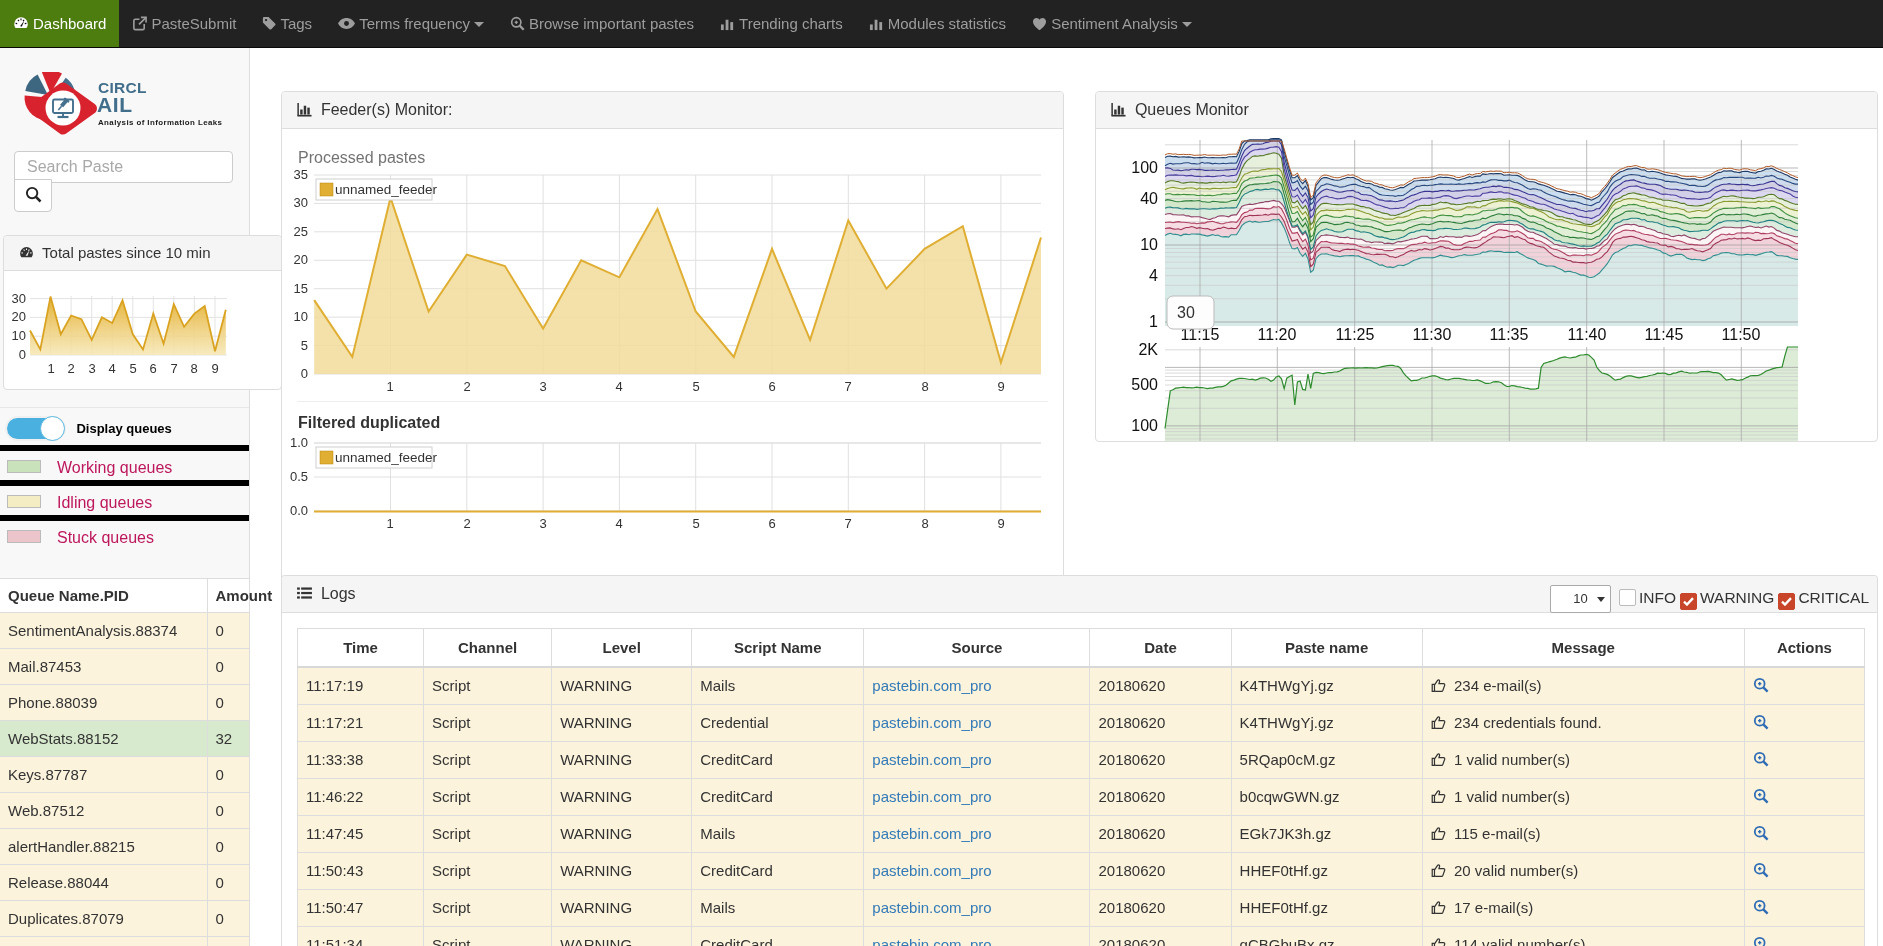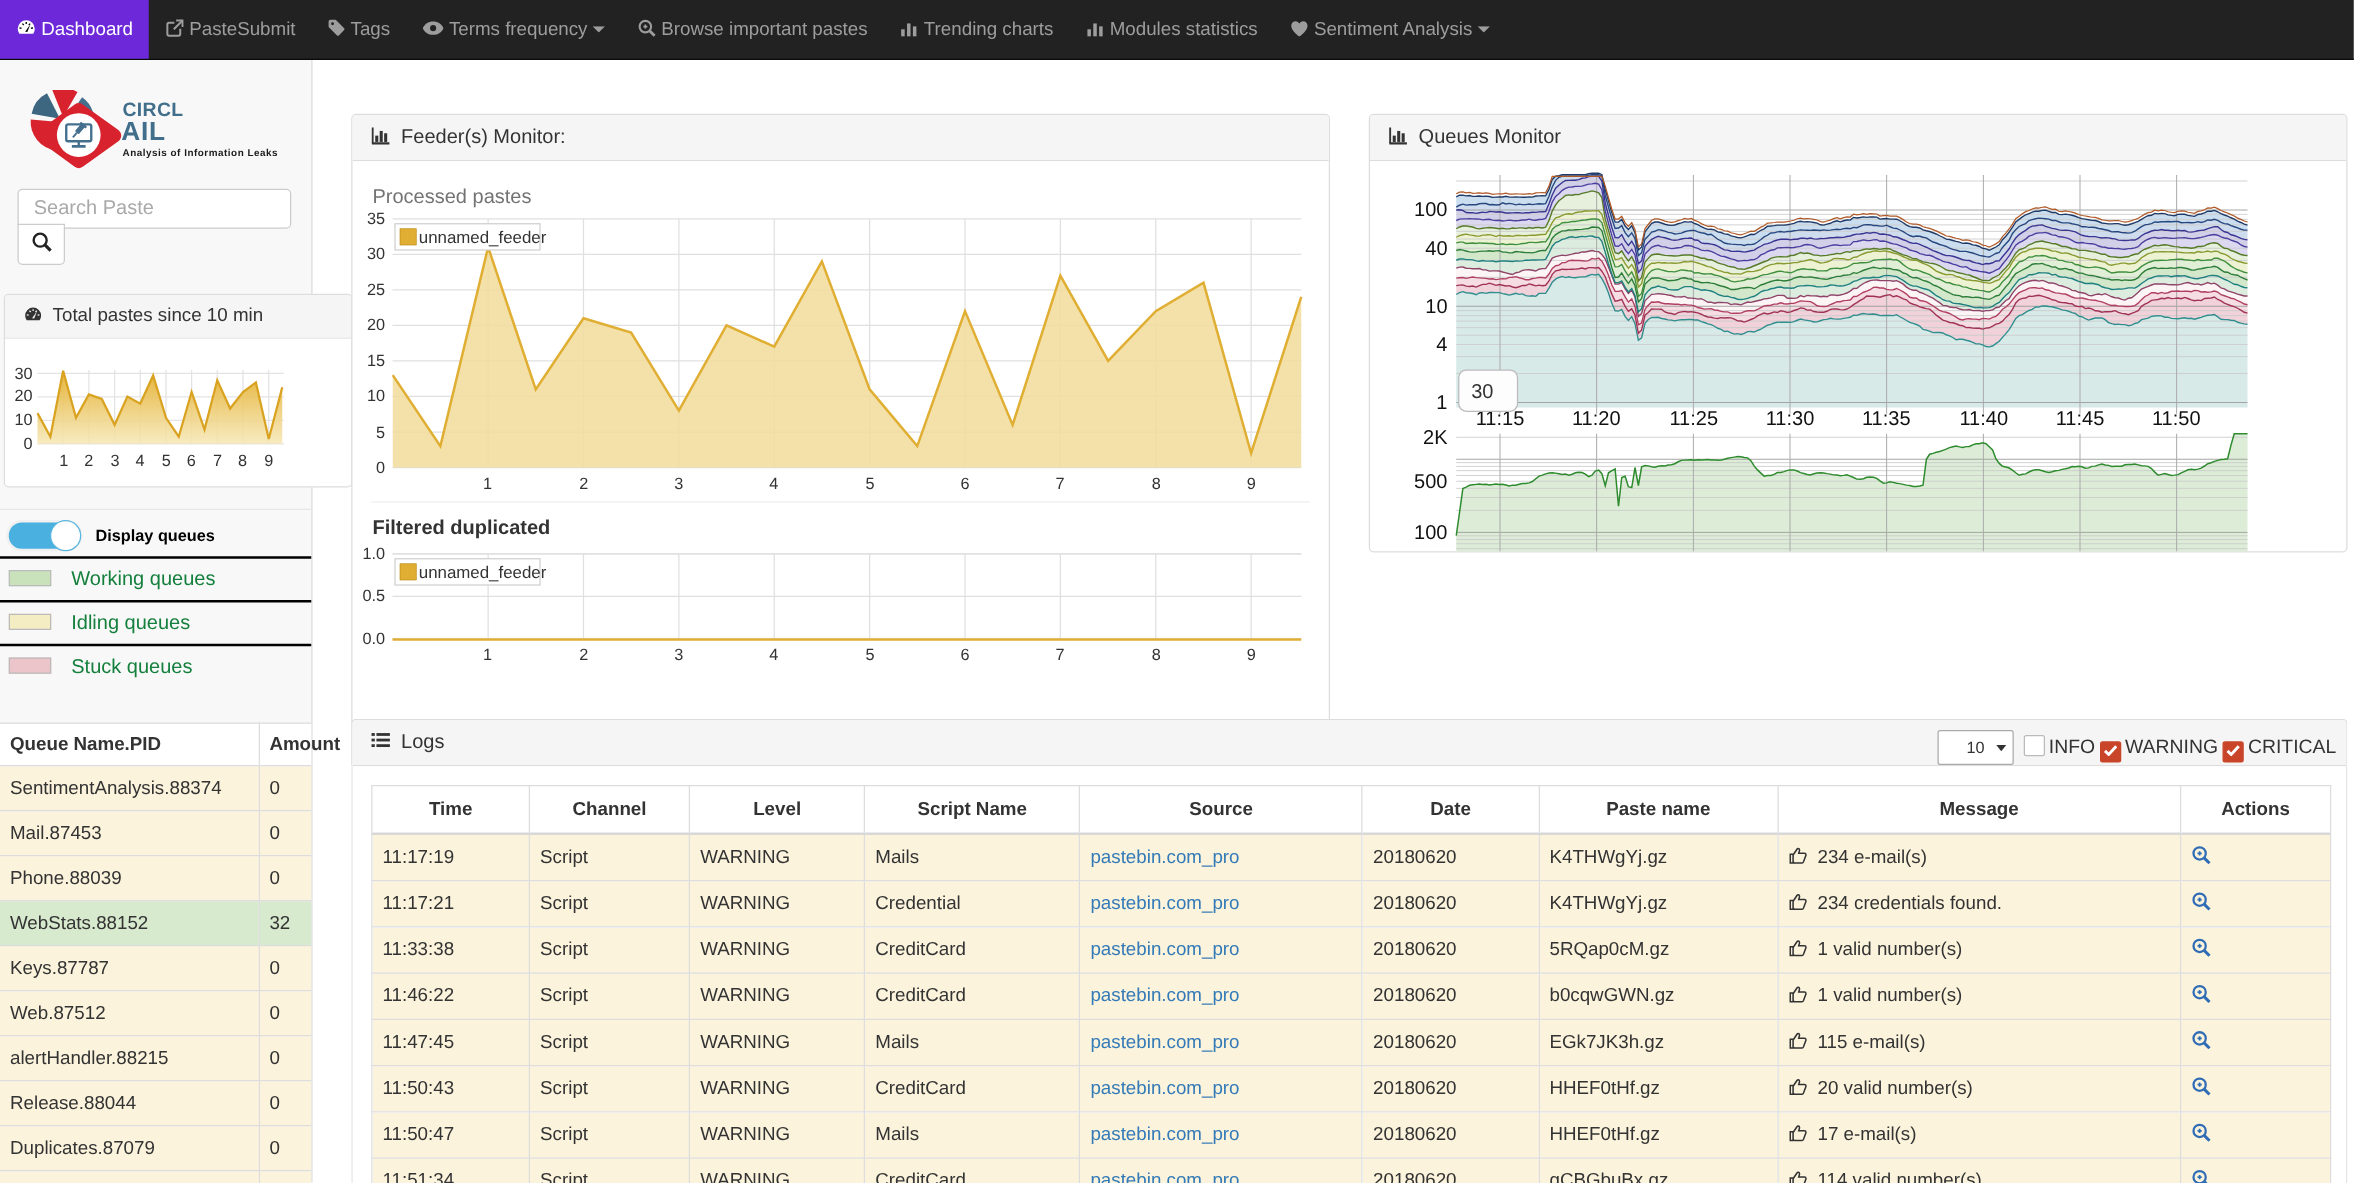--- a/index.html
+++ b/index.html
@@ -1,29 +1,29 @@
 <!DOCTYPE html>
 <html><head><meta charset="utf-8"><style>
 *{margin:0;padding:0;box-sizing:border-box}
 html,body{width:1883px;height:946px;overflow:hidden;background:#fff;font-family:"Liberation Sans",sans-serif}
 #nav{position:absolute;left:0;top:0;width:100%;height:48px;background:#222;border-bottom:1px solid #090909;white-space:nowrap}
 #nav a{display:inline-block;height:47px;line-height:47px;padding:0 13px;color:#9d9d9d;font-size:15px;vertical-align:top}
 #nav a span{margin-left:4px}
-#nav a.active{background:#6d28d9;color:#fff}
+#nav a.active{background:#4d7c0f;color:#fff}
 #sidebar{position:absolute;left:0;top:48px;width:250px;bottom:0;background:#f8f8f8;border-right:1px solid #ddd}
 #searchp{position:absolute;left:14px;top:103px;width:219px;height:29px;border:1px solid #ccc;border-radius:4px;padding:15px 12px;font-size:16px;color:#555;background:#fff;font-family:"Liberation Sans",sans-serif}
 #searchp::placeholder{color:#a9a9a9}
 #searchb{position:absolute;left:14px;top:131px;width:38px;height:33px;background:#fff;border:1px solid #ccc;border-radius:0 0 4px 4px;text-align:center;line-height:31px}
 #totpan{position:absolute;left:3px;top:187px;width:279px;height:155px;background:#fff;border:1px solid #ddd;border-radius:4px;overflow:hidden}
 .phead{position:relative;height:37px;line-height:36px;background:#f5f5f5;border-bottom:1px solid #ddd;padding-left:15px;font-size:16px;color:#333}
 #totpan .phead{font-size:15px;height:35px;line-height:34px}
 #dispq{position:absolute;left:0;top:359px;width:249px;height:38px;border-top:1px solid #e7e7e7;padding:10px 0 0 7px}
 #toggle{display:inline-block;position:relative;width:57px;height:21px;background:#4ab0e0;border-radius:11px;vertical-align:middle;margin-right:8px;box-shadow:0 0 0 2px #f0f0f0}
 #knob{position:absolute;right:-1px;top:-2px;width:25px;height:25px;background:#fff;border-radius:50%;border:1px solid #59b6de}
-.leg{position:absolute;left:0;width:249px;height:35px;line-height:34px;border-top:2px solid #000000;padding-left:57px;font-size:16px;color:#15803d}
+.leg{position:absolute;left:0;width:249px;height:35px;line-height:34px;border-top:6px solid #000000;padding-left:57px;font-size:16px;color:#be185d}
 .sw{position:absolute;left:7px;top:9px;width:34px;height:13px;border:1px solid #bbb}
 #qtab{position:absolute;left:0;top:530px;width:249px;border-collapse:collapse;font-size:15px;color:#333;table-layout:fixed}
 #qtab col:first-child{width:207px}
 #qtab th{background:#fff;text-align:left;font-size:15px;padding:7px 8px;border:1px solid #ddd;border-left:none;line-height:19px}
 #qtab td{padding:8px 8px;border:1px solid #ddd;border-left:none;line-height:19px}
 #qtab tr.y td{background:#fbf3dc}
 #qtab tr.g td{background:#d8eace}
 #qtab td:last-child,#qtab th:last-child{border-right:none}
 .panel{position:absolute;background:#fff;border:1px solid #ddd;border-radius:4px}
 .panel .phead{border-radius:3px 3px 0 0}

